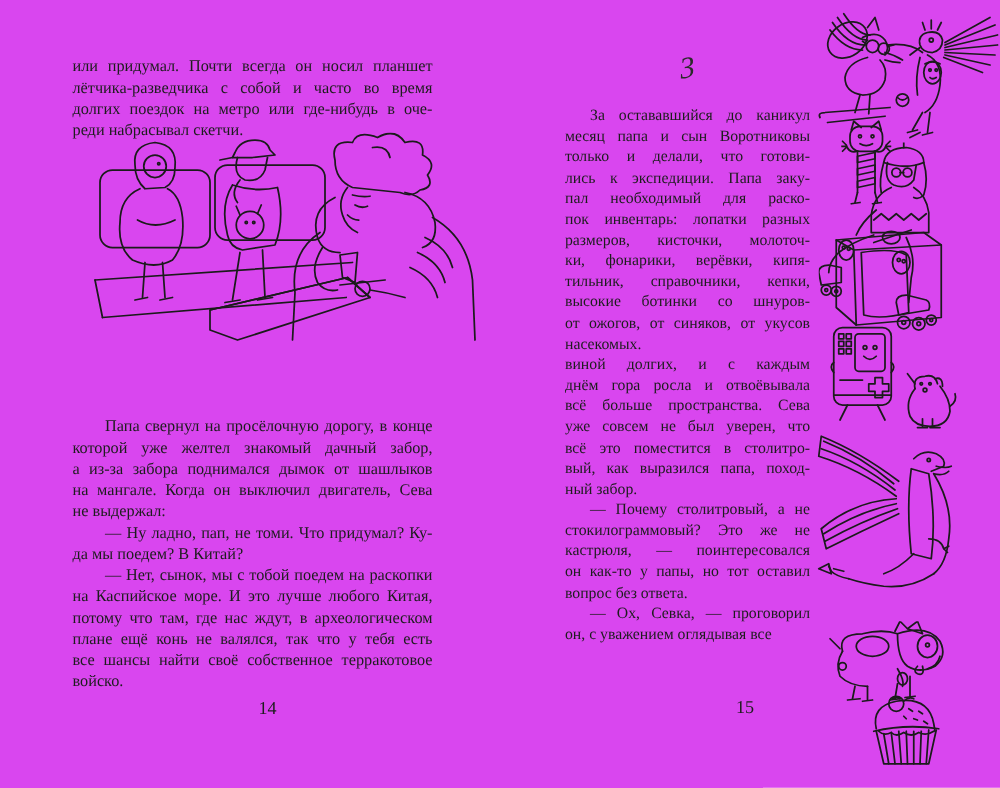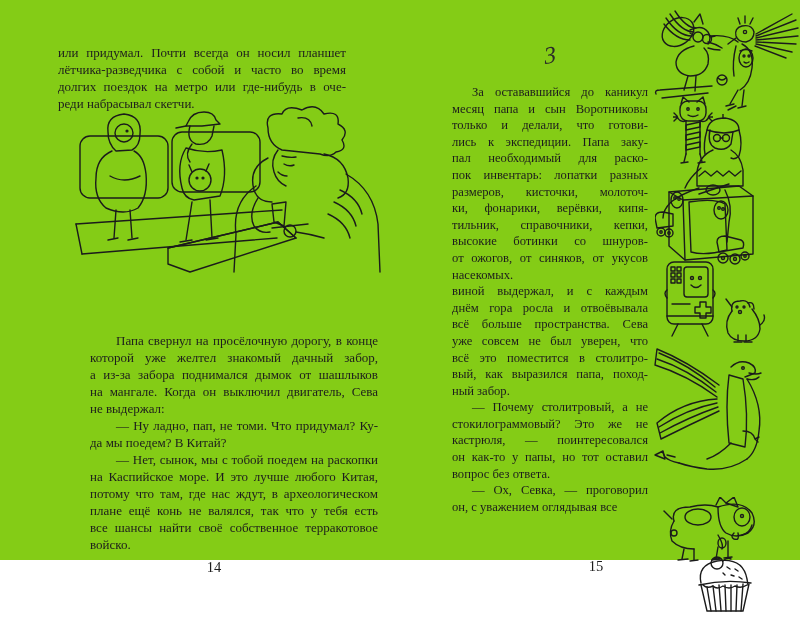--- a/index.html
+++ b/index.html
@@ -1,28 +1,28 @@
 <!DOCTYPE html>
 <html><head>
 <meta charset="utf-8">
 <style>
   html,body{margin:0;padding:0;}
   body{
     width:800px;height:630px;background:#ffffff;
     font-family:"Liberation Serif","DejaVu Serif",serif;
     color:#1d1d1d;overflow:hidden;
   }
-  .spread{position:relative;width:800px;height:560px;background:#84cc16;}
+  .spread{position:relative;width:800px;height:630px;background:#d946ef;}
   .page{position:absolute;top:0;width:400px;height:630px;}
   .page-left{left:0;}
   .page-right{left:400px;}
 
   .textcol{position:absolute;}
   .col-left-1{left:58px;top:44px;width:288px;font-size:13px;line-height:17px;}
-  .col-left-2{left:58px;top:332px;width:288px;font-size:13px;line-height:17px;margin-left:32px;}
+  .col-left-2{left:58px;top:332px;width:288px;font-size:13px;line-height:17px;}
   .col-right{left:52px;top:84px;width:196px;font-size:12.6px;line-height:16.6px;}
 
   .tline{text-align:justify;text-align-last:justify;}
   .tline.last{text-align-last:left;}
   .para.indent .tline.first{text-indent:26px;}
   .col-right .para.indent .tline.first{text-indent:20px;}
 
   .chapter-mark{
     position:absolute;left:52px;top:42px;width:196px;text-align:center;
     font-style:italic;font-size:24px;color:#2a2a2a;
@@ -171,21 +171,21 @@
           <div class="tline">пал необходимый для раско-</div>
           <div class="tline">пок инвентарь: лопатки разных</div>
           <div class="tline">размеров, кисточки, молоточ-</div>
           <div class="tline">ки, фонарики, верёвки, кипя-</div>
           <div class="tline">тильник, справочники, кепки,</div>
           <div class="tline">высокие ботинки со шнуров-</div>
           <div class="tline">от ожогов, от синяков, от укусов</div>
           <div class="tline last">насекомых.</div>
         </div>
       <div class="para indent">
-          <div class="tline">виной выдержал, и с каждым</div>
+          <div class="tline">виной долгих, и с каждым</div>
           <div class="tline">днём гора росла и отвоёвывала</div>
           <div class="tline">всё больше пространства. Сева</div>
           <div class="tline">уже совсем не был уверен, что</div>
           <div class="tline">всё это поместится в столитро-</div>
           <div class="tline">вый, как выразился папа, поход-</div>
           <div class="tline last">ный забор.</div>
         </div>
       <div class="para indent">
           <div class="tline first">— Почему столитровый, а не</div>
           <div class="tline">стокилограммовый? Это же не</div>

